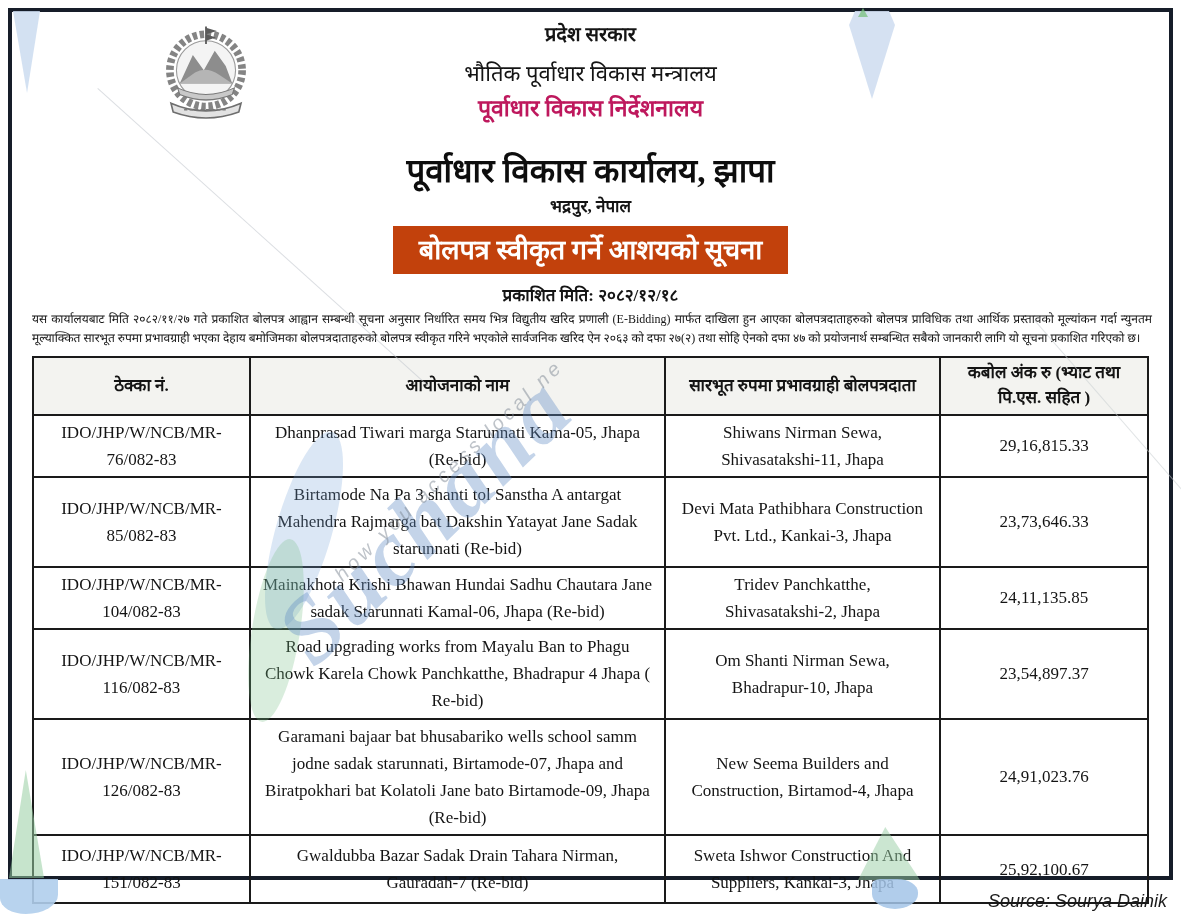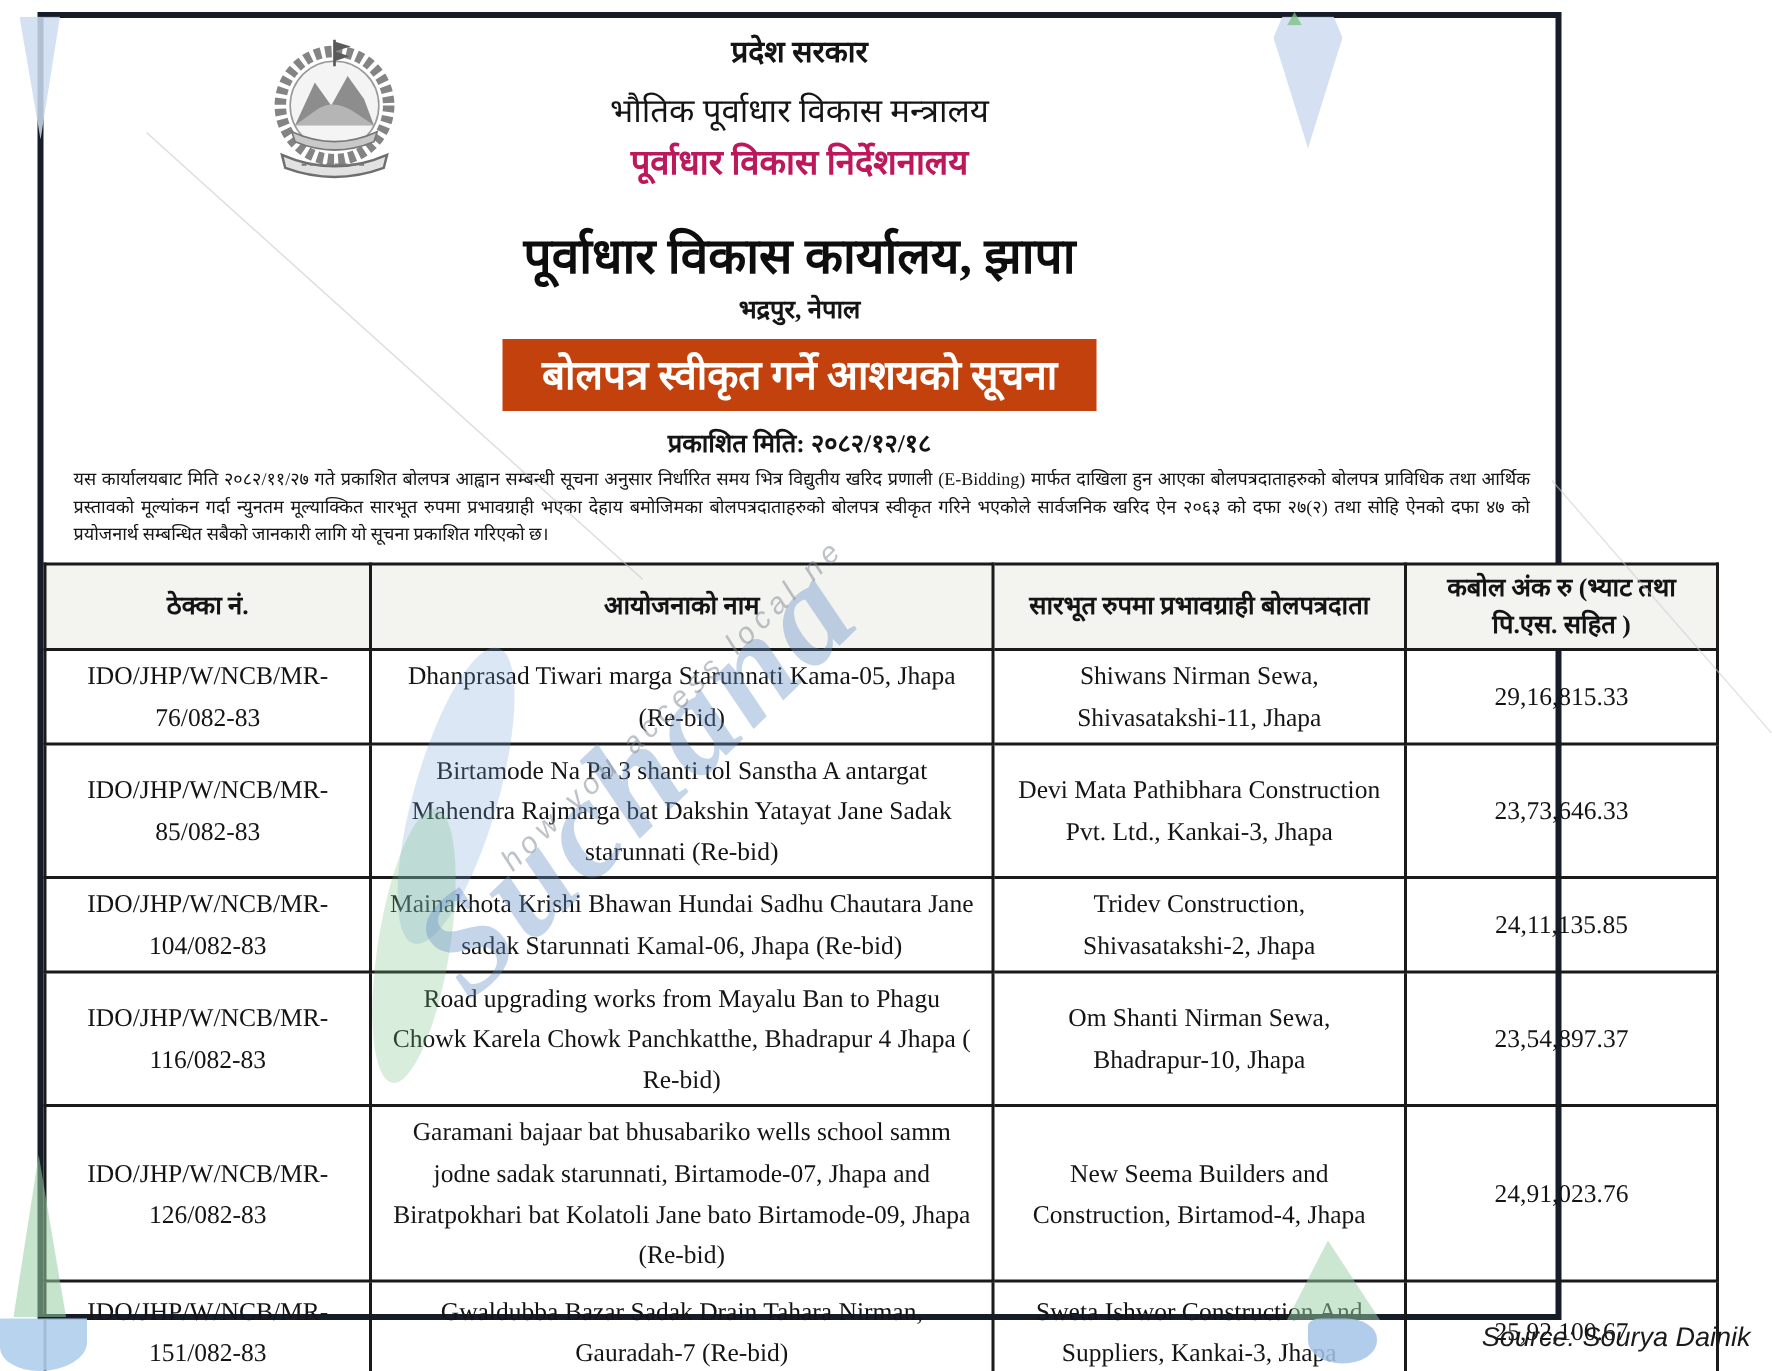--- a/index.html
+++ b/index.html
@@ -9,22 +9,22 @@
   .page {
     position: relative;
     width: 1181px;
     height: 914px;
     background: #ffffff;
     overflow: hidden;
   }
 
   .doc-frame {
     position: absolute;
-    left: 25px; top: 8px;
-    width: 1016px; height: 872px;
+    left: 8px; top: 8px;
+    width: 1165px; height: 872px;
     border: 4px solid #161d29;
     background: #ffffff;
     z-index: 1;
   }
 
   .content { position: relative; z-index: 2; }
 
   
   .emblem {
     position: absolute;
@@ -82,21 +82,21 @@
   .cell-contract, .cell-bidder { white-space: pre-line; }
   .notice-table thead tr { height: 50px; }
   .notice-table tbody tr:nth-child(1) { height: 57px; }
   .notice-table tbody tr:nth-child(2) { height: 80px; }
   .notice-table tbody tr:nth-child(3) { height: 60px; }
   .notice-table tbody tr:nth-child(4) { height: 73px; }
   .notice-table tbody tr:nth-child(5) { height: 104px; }
   .notice-table tbody tr:nth-child(6) { height: 68px; }
   .source-credit {
     position: absolute;
-    right: 14px; bottom: 12px;
+    right: 14px; bottom: 2px;
     font-family: "Liberation Sans", sans-serif;
     font-style: italic;
     font-size: 18px;
     color: #1a1a1a;
     z-index: 3;
   }
 
   
   .wm-layer { position: absolute; inset: 0; z-index: 2; pointer-events: none; }
   .wm-brand {
@@ -254,21 +254,21 @@
 85/082-83</td>
             <td class="cell-project">Birtamode Na Pa 3 shanti tol Sanstha A antargat Mahendra Rajmarga bat Dakshin Yatayat Jane Sadak starunnati (Re-bid)</td>
             <td class="cell-bidder">Devi Mata Pathibhara Construction
 Pvt. Ltd., Kankai-3, Jhapa</td>
             <td class="cell-amount">23,73,646.33</td>
           </tr>
           <tr>
             <td class="cell-contract">IDO/JHP/W/NCB/MR-
 104/082-83</td>
             <td class="cell-project">Mainakhota Krishi Bhawan Hundai  Sadhu Chautara Jane sadak Starunnati Kamal-06, Jhapa (Re-bid)</td>
-            <td class="cell-bidder">Tridev Construction,
+            <td class="cell-bidder">Tridev Panchkatthe,
 Shivasatakshi-2, Jhapa</td>
             <td class="cell-amount">24,11,135.85</td>
           </tr>
           <tr>
             <td class="cell-contract">IDO/JHP/W/NCB/MR-
 116/082-83</td>
             <td class="cell-project">Road upgrading works from Mayalu Ban to Phagu Chowk Karela Chowk Panchkatthe, Bhadrapur 4 Jhapa ( Re-bid)</td>
             <td class="cell-bidder">Om Shanti Nirman Sewa,
 Bhadrapur-10, Jhapa</td>
             <td class="cell-amount">23,54,897.37</td>

